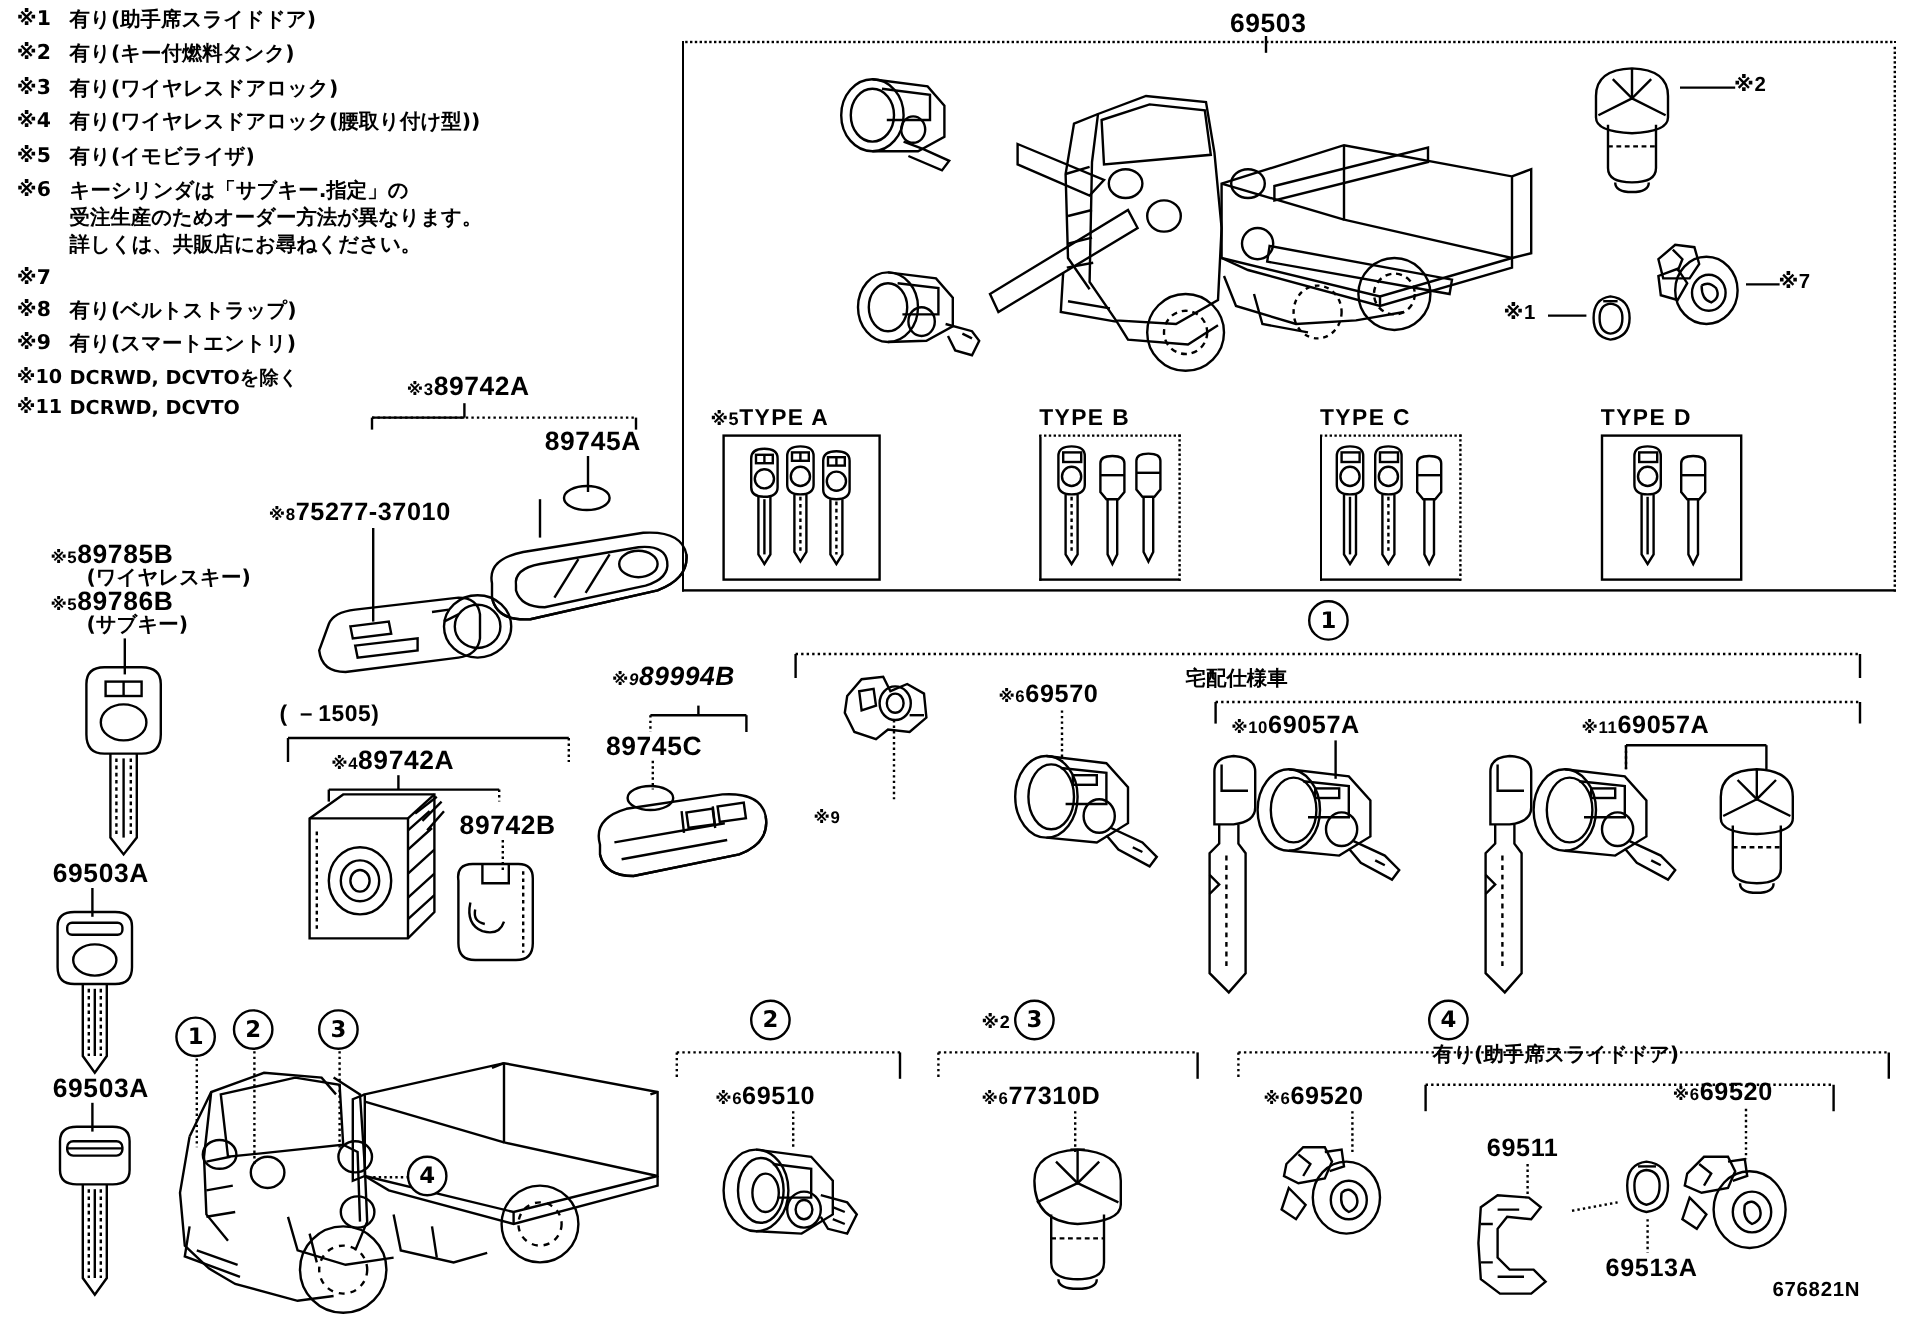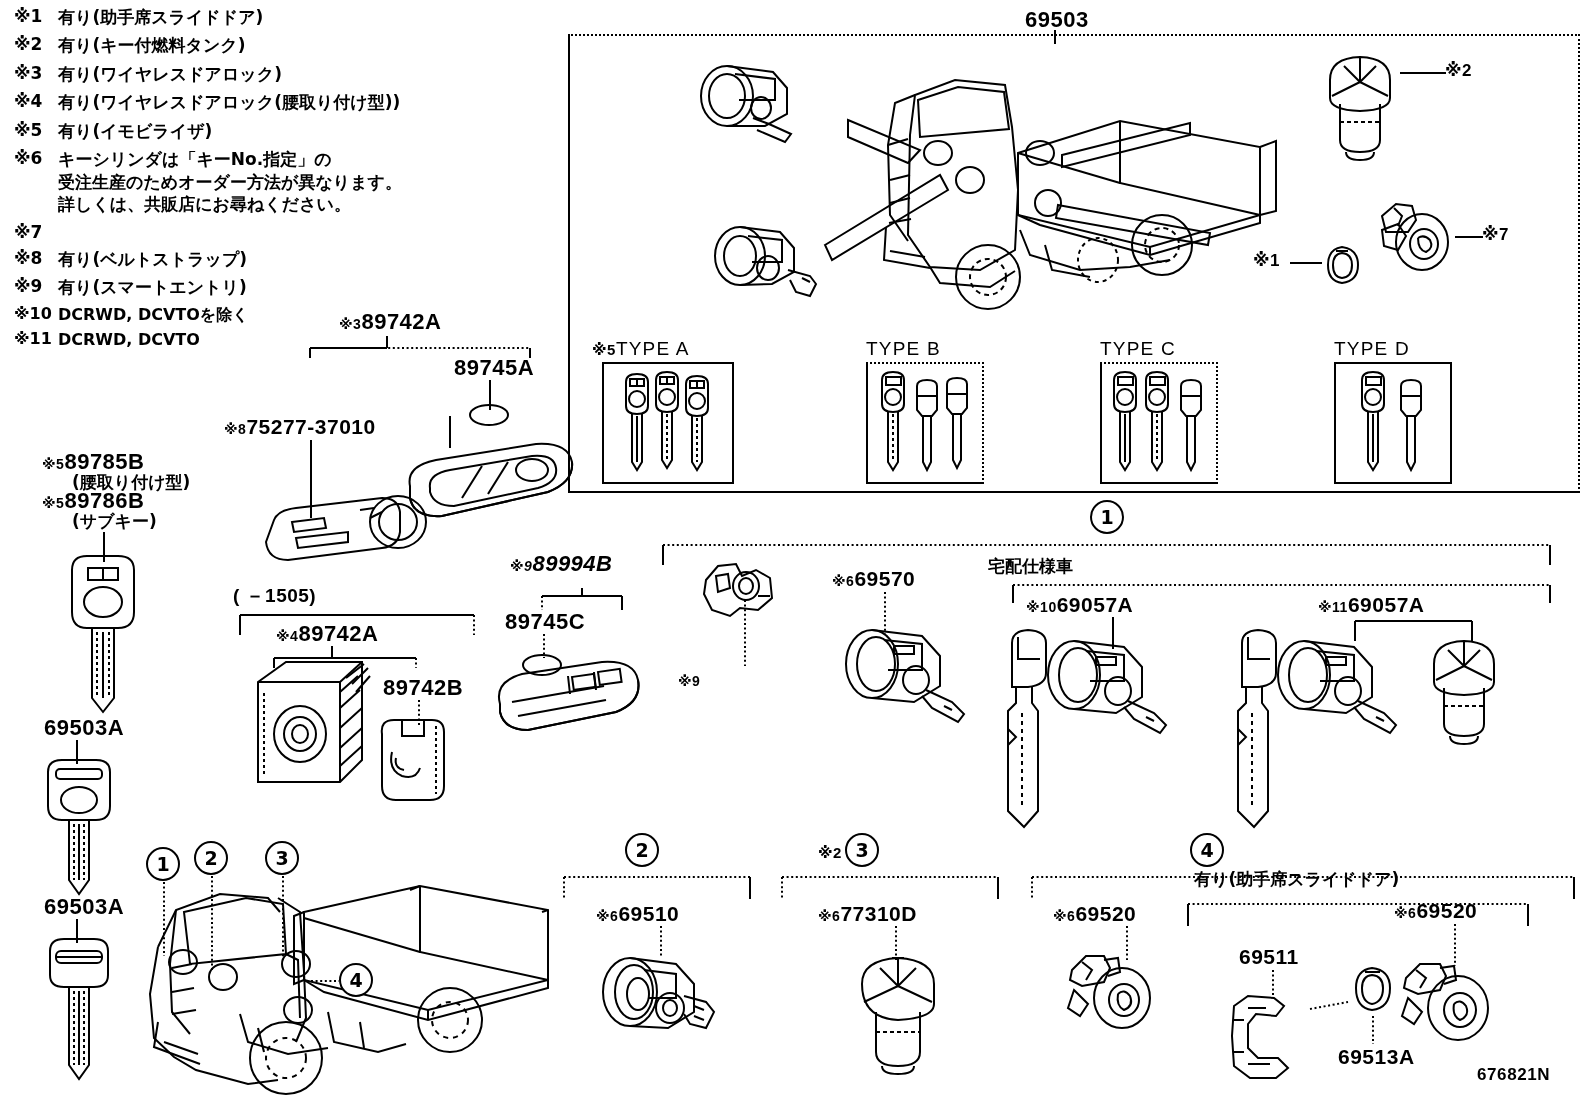--- a/index.html
+++ b/index.html
@@ -60,21 +60,21 @@
     border: 2.5px solid #000;
     border-radius: 50%;
     width: 34px; height: 34px;
     display: flex; align-items: center; justify-content: center;
     font-family: "DejaVu Sans", sans-serif;
     font-size: 19px; font-weight: bold;
     background: #fff;
   }
   .typelabel {
     font-family: "Liberation Sans", sans-serif;
-    font-weight: normal;
+    font-weight: bold;
     font-size: 19px;
     letter-spacing: 1.2px;
     white-space: nowrap;
   }
   .keybox { border: 2.5px solid #000; background: #fff; }
   .figid {
     font-family: "Liberation Sans", sans-serif;
     font-weight: bold;
     font-size: 17px;
     letter-spacing: 0.6px;
@@ -101,21 +101,21 @@
     <div class="note-row" style="margin-bottom:6px;">
       <div class="note-mark">※4</div>
       <div class="note-text">有り(ワイヤレスドアロック(腰取り付け型))</div>
     </div>
     <div class="note-row" style="margin-bottom:6px;">
       <div class="note-mark">※5</div>
       <div class="note-text">有り(イモビライザ)</div>
     </div>
     <div class="note-row" style="margin-bottom:6px;">
       <div class="note-mark">※6</div>
-      <div class="note-text">キーシリンダは「キーNo.指定」の
+      <div class="note-text">キーシリンダは「サブキー.指定」の
 受注生産のためオーダー方法が異なります。
 詳しくは、共販店にお尋ねください。</div>
     </div>
     <div class="note-row" style="margin-bottom:6px;">
       <div class="note-mark">※7</div>
     </div>
     <div class="note-row" style="margin-bottom:6px;">
       <div class="note-mark">※8</div>
       <div class="note-text">有り(ベルトストラップ)</div>
     </div>
@@ -604,21 +604,21 @@
       <path d="M76 34 L74 16 M102 30 L100 12"></path>
       <rect x="78" y="17" width="22" height="13" transform="rotate(-8 78 17)"></rect>
       <rect x="104" y="12" width="22" height="13" transform="rotate(-8 104 12)"></rect>
       <path d="M24 56 L112 40"></path>
     </g>
   </svg>
 
   <div class="abs" style="left:42px; top:450px;">
     <span class="pn" style="font-size:14px;">※5</span><span class="pn" style="font-size:22px;">89785B</span>
   </div>
-  <div class="abs jp" style="left:72px; top:473px; font-size:17px;">(腰取り付け型)</div>
+  <div class="abs jp" style="left:72px; top:473px; font-size:17px;">(ワイヤレスキー)</div>
   <div class="abs" style="left:42px; top:489px;">
     <span class="pn" style="font-size:14px;">※5</span><span class="pn" style="font-size:22px;">89786B</span>
   </div>
   <div class="abs jp" style="left:72px; top:512px; font-size:17px;">(サブキー)</div>
   <svg class="abs" style="left:101px; top:532px;" width="6" height="32">
     <line class="ln" x1="3" y1="0" x2="3" y2="30" stroke-width="2"></line>
   </svg>
   <svg class="abs" style="left:66px; top:554px;" width="80" height="160">
     <g class="ln" stroke-width="2">
       <path d="M6 16 Q6 2 21 2 L52 2 Q68 2 68 16 L68 58 Q68 74 52 74 L21 74 Q6 74 6 58 Z"></path>

